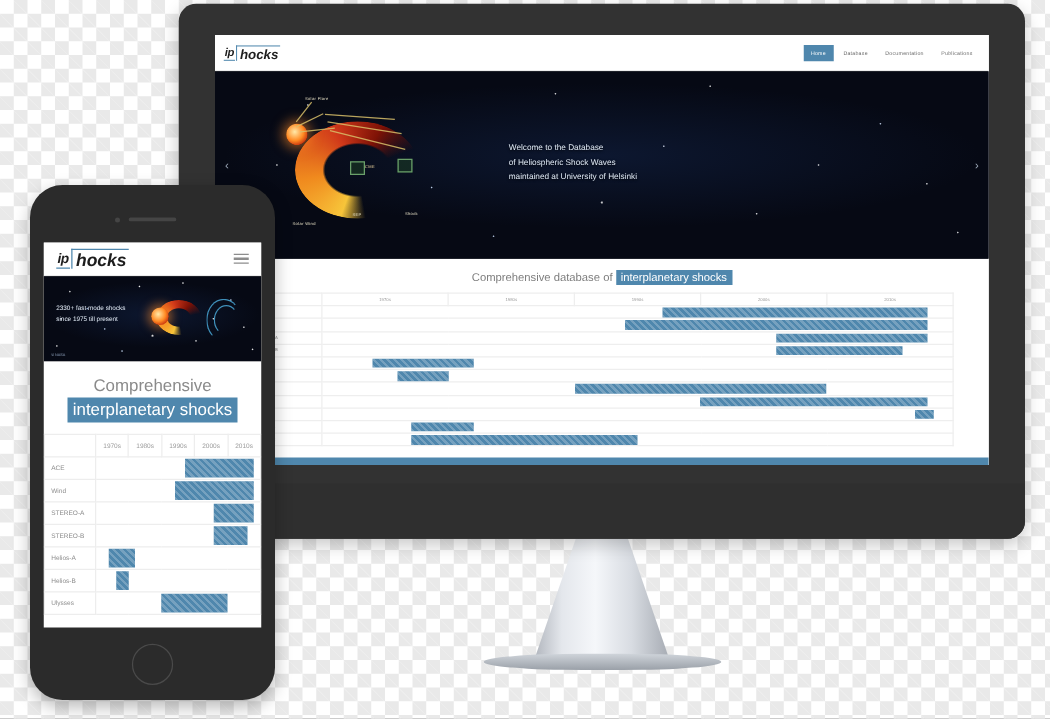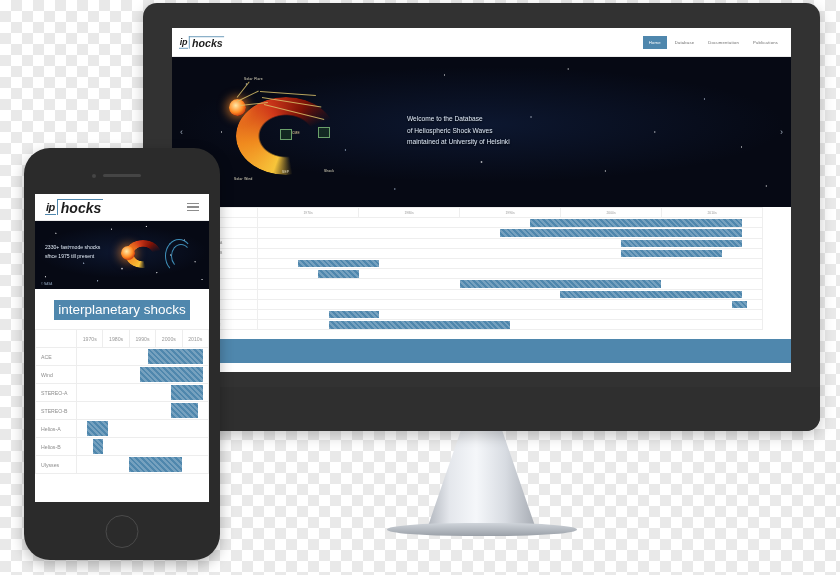--- a/index.html
+++ b/index.html
@@ -204,20 +204,23 @@
 
           <div class="nasa">
             <span class="dot"></span>
             <span>© NASA</span>
           </div>
 
           <div class="arrow l">‹</div>
           <div class="arrow r">›</div>
         </div>
 
+        <div class="section-title">
+          <span>Comprehensive database of </span><span class="hl">interplanetary shocks</span>
+        </div>
 
         <div class="chart-wrap">
           <table class="ctab">
             <thead>
               <tr>
                 <th class="lbl"></th>
                 <th>1970s</th>
                 <th>1980s</th>
                 <th>1990s</th>
                 <th>2000s</th>
@@ -335,20 +338,21 @@
           <div class="bow" style="left:6px;top:9px;width:18px;height:22px;border-color:#49a7d6 transparent transparent #49a7d6;"></div>
         </div>
         <div class="m-hero-copy">
           <div>2330+ fast mode shocks</div>
           <div>since 1975 till present</div>
         </div>
         <div class="m-nasa">© NASA</div>
       </div>
 
       <div class="m-title">
+        <div>Comprehensive</div>
         <div class="hl">interplanetary shocks</div>
       </div>
 
       <table class="mtab">
         <thead>
           <tr>
             <th class="lbl"></th>
             <th>1970s</th>
             <th>1980s</th>
             <th>1990s</th>

